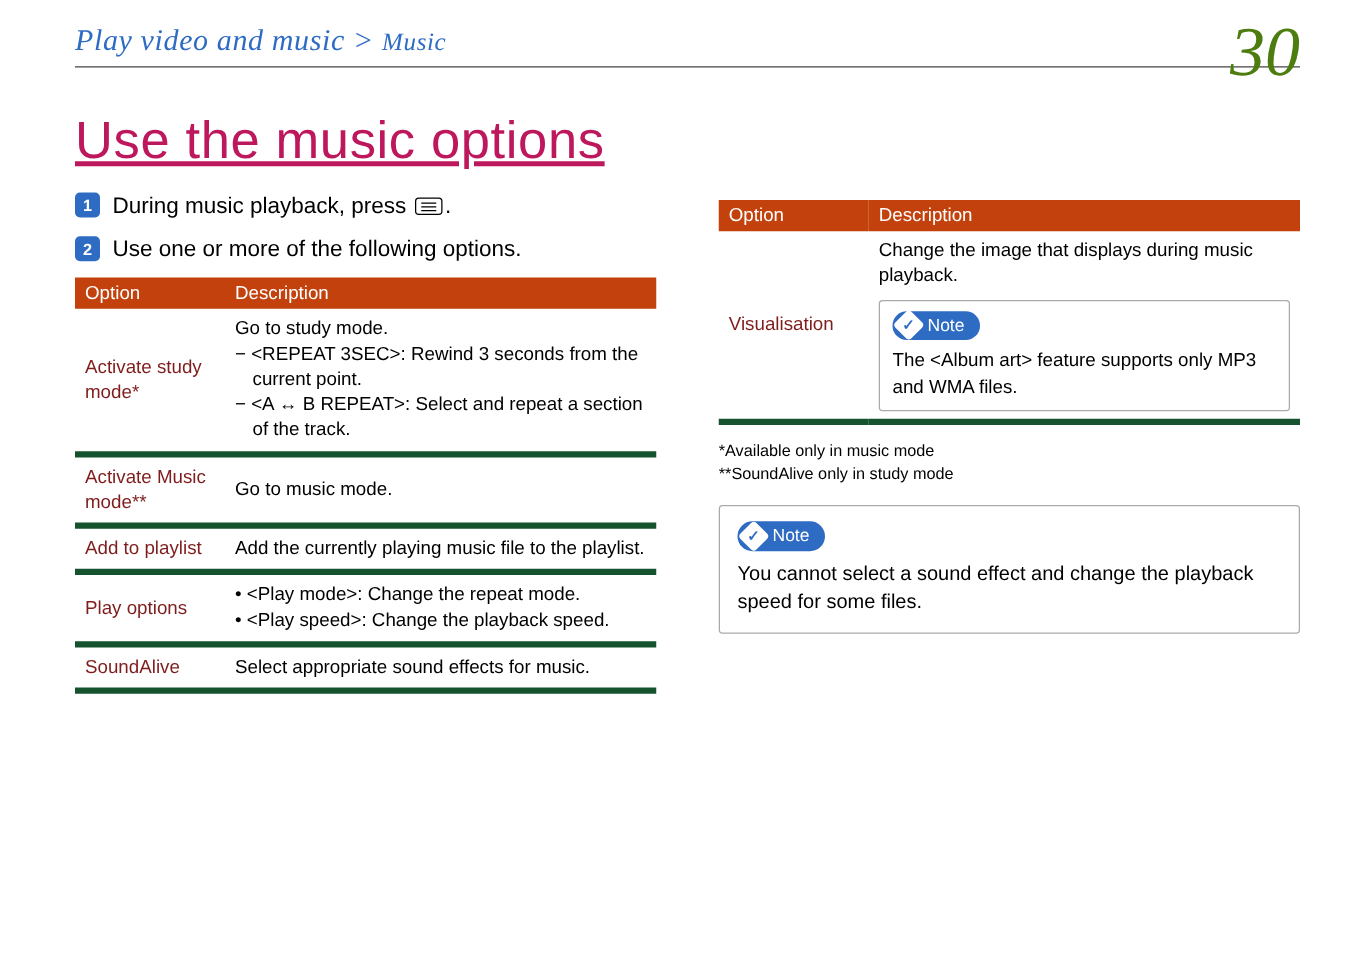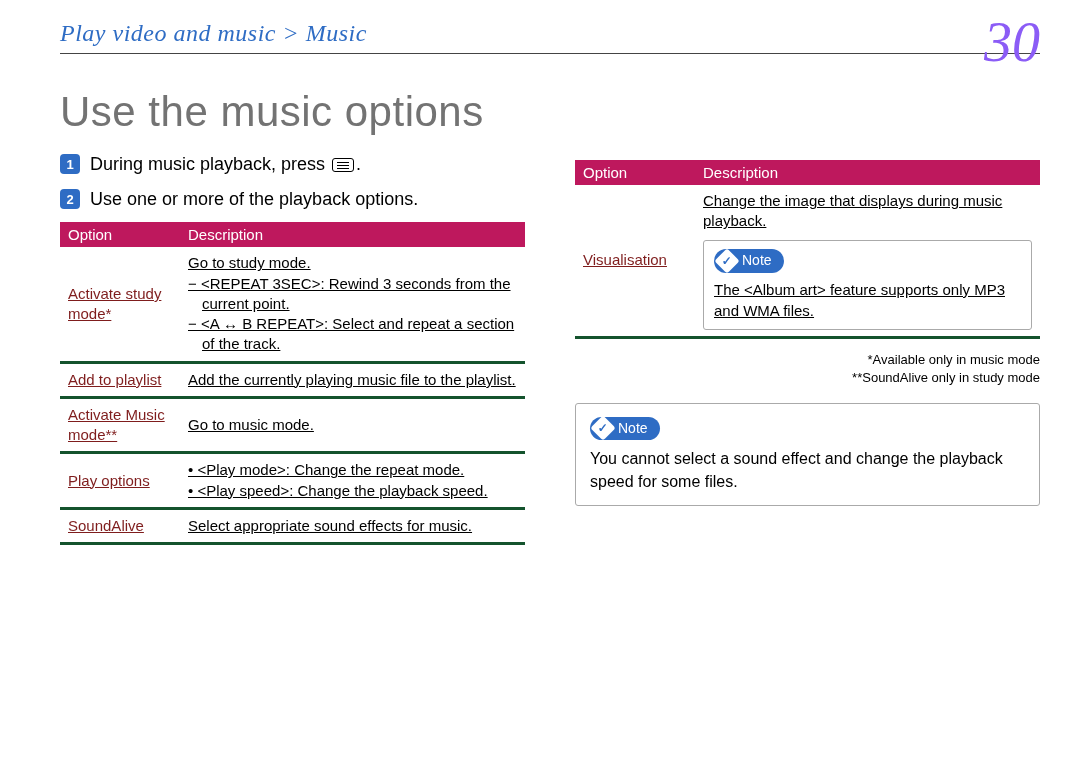--- a/index.html
+++ b/index.html
@@ -2,29 +2,29 @@
 <html><head>
 <meta charset="utf-8">
 <style>
   * { box-sizing: border-box; margin: 0; padding: 0; }
   html, body { width: 1080px; height: 762px; background: #fff; font-family: Arial, Helvetica, sans-serif; color: #000; }
 
   .page { position: relative; width: 1080px; height: 762px; padding: 20px 40px 20px 60px; }
 
   .header { position: relative; height: 50px; }
   .breadcrumb { font-family: Georgia, 'Times New Roman', serif; font-style: italic; color: #2e6cc4; font-size: 24px; letter-spacing: .5px; }
-  .breadcrumb .sub { font-size: 24px; text-align: center; }
+  .breadcrumb .sub { font-size: 20px; text-align: center; }
   .page-number {
     position: absolute; top: -10px; right: 0;
     font-family: Georgia, 'Times New Roman', serif; font-style: italic;
-    font-size: 56px; color: #8b5cf6; text-align: center;
+    font-size: 56px; color: #4d7c0f; text-align: center;
   }
   .hr { border: none; border-top: 1px solid #444; margin-top: 6px; }
 
-  .title { font-size: 42px; color: #737373; font-weight: 400; letter-spacing: .5px; margin: 18px 0 16px 0; }
+  .title { font-size: 42px; color: #be185d; font-weight: 400; letter-spacing: .5px; margin: 18px 0 16px 0; text-decoration: underline; }
 
   .columns { display: flex; gap: 50px; }
   .col { flex: 1; min-width: 0; }
 
   .step { display: flex; align-items: flex-start; gap: 10px; margin-bottom: 10px; font-size: 18px; }
   .step-badge {
     width: 20px; height: 20px; background: #2e6cc4; color: #fff; font-weight: bold;
     border-radius: 4px; display: flex; align-items: center; justify-content: center;
     font-size: 13px; flex-shrink: 0; margin-top: 2px;
   }
@@ -35,29 +35,29 @@
     border: 1px solid #000; border-radius: 3px; vertical-align: middle;
     position: relative; margin: 0 2px;
   }
   .menu-icon::before, .menu-icon::after {
     content: ""; position: absolute; left: 4px; right: 4px; height: 1px; background: #000;
   }
   .menu-icon::before { top: 3px; box-shadow: 0 3px 0 #000; }
   .menu-icon::after { top: 9px; }
 
   table.opt { width: 100%; border-collapse: collapse; margin-top: 8px; font-size: 15px; }
-  table.opt th { background: #be185d; color: #fff; font-weight: normal; text-align: left; padding: 4px 8px; }
+  table.opt th { background: #c2410c; color: #fff; font-weight: normal; text-align: left; padding: 4px 8px; }
   table.opt th:first-child { width: 120px; }
-  table.opt td { border-bottom: 3px solid #14532d; padding: 6px 8px; vertical-align: middle; line-height: 1.35; text-decoration: underline; }
+  table.opt td { border-bottom: 5px solid #14532d; padding: 6px 8px; vertical-align: middle; line-height: 1.35; }
   table.opt td.optname { color: #7f1d1d; }
 
   .indent-dash { padding-left: 14px; text-indent: -14px; display: block; }
   .bullet { padding-left: 12px; text-indent: -12px; display: block; }
 
-  .footnotes { font-size: 13px; color: #000; margin: 10px 0 16px 0; line-height: 1.4; text-align: right; }
+  .footnotes { font-size: 13px; color: #000; margin: 10px 0 16px 0; line-height: 1.4; }
 
   .note-badge {
     display: inline-flex; align-items: center; background: #2e6cc4; color: #fff;
     border-radius: 12px; padding: 2px 12px 2px 4px; font-size: 14px; gap: 6px;
   }
   .note-check {
     width: 18px; height: 18px; background: #fff; border-radius: 3px; transform: rotate(45deg);
     display: flex; align-items: center; justify-content: center; color: #2e6cc4; font-size: 12px; font-weight: bold;
   }
   .note-check span { transform: rotate(-45deg); }
@@ -93,46 +93,46 @@
       <div class="step">
         <div class="step-badge">1</div>
         <div class="step-text">
           <span>During music playback, press </span>
           <span class="menu-icon"></span><span>.</span>
         </div>
       </div>
 
       <div class="step">
         <div class="step-badge">2</div>
-        <div class="step-text">Use one or more of the playback options.</div>
+        <div class="step-text">Use one or more of the following options.</div>
       </div>
 
       <table class="opt">
         <thead>
           <tr>
             <th>Option</th>
             <th>Description</th>
           </tr>
         </thead>
         <tbody>
           <tr>
             <td class="optname">Activate study mode*</td>
             <td>
               <span>Go to study mode.</span><br>
               <span class="indent-dash">− &lt;REPEAT 3SEC&gt;: Rewind 3 seconds from  the current point.</span>
               <span class="indent-dash">− &lt;A ↔ B REPEAT&gt;: Select and repeat a section of the track.</span>
             </td>
           </tr>
           <tr>
+            <td class="optname">Activate Music mode**</td>
+            <td>Go to music mode.</td>
+          </tr>
+          <tr>
             <td class="optname">Add to playlist</td>
             <td>Add the currently playing music file to the playlist.</td>
-          </tr>
-          <tr>
-            <td class="optname">Activate Music mode**</td>
-            <td>Go to music mode.</td>
           </tr>
           <tr>
             <td class="optname">Play options</td>
             <td>
               <span class="bullet">• &lt;Play mode&gt;: Change the repeat mode.</span>
               <span class="bullet">• &lt;Play speed&gt;: Change the playback speed.</span>
             </td>
           </tr>
           <tr>
             <td class="optname">SoundAlive</td>

